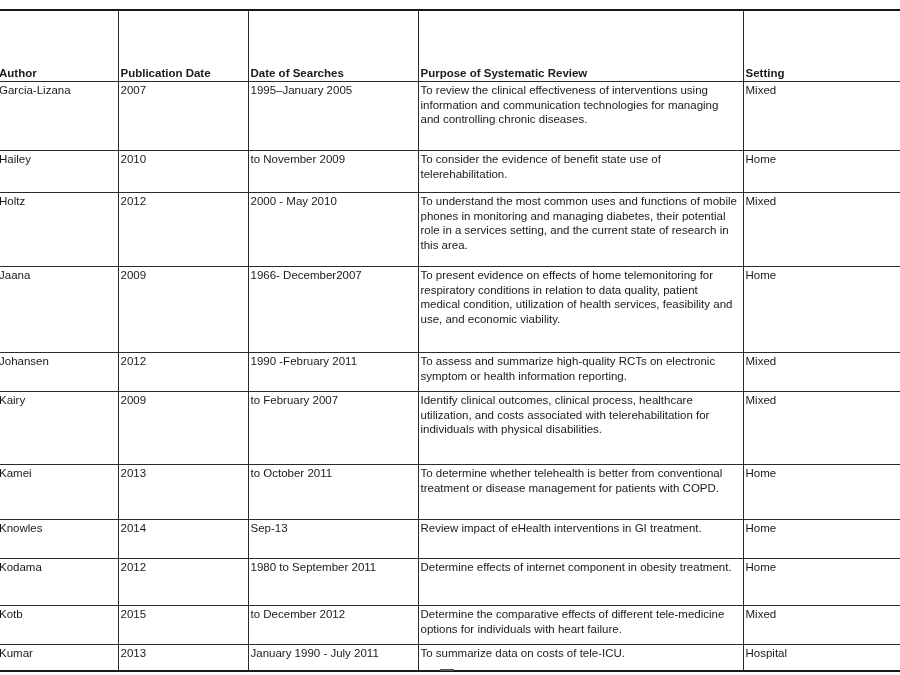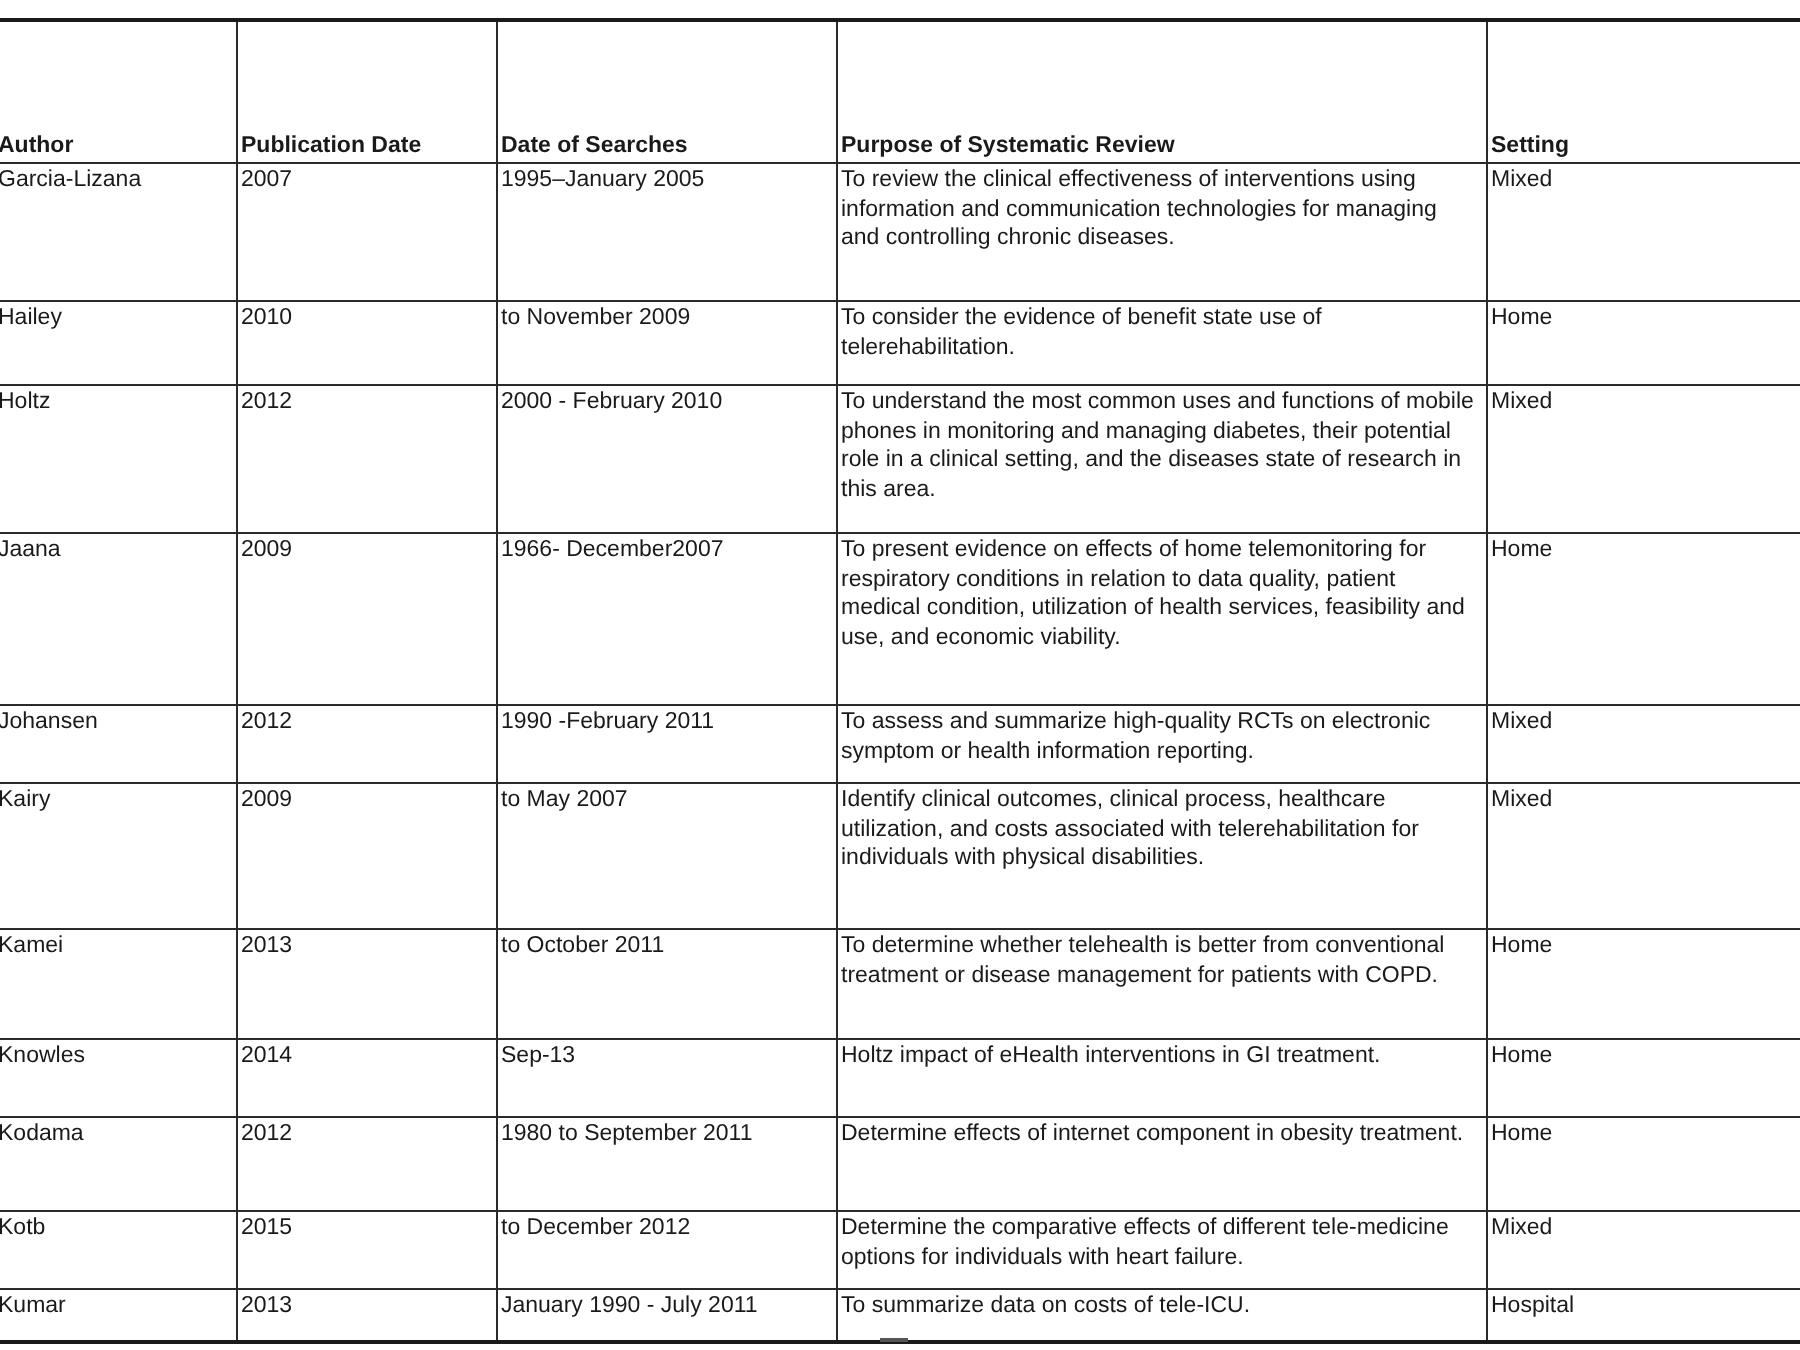--- a/index.html
+++ b/index.html
@@ -53,57 +53,57 @@
       <tr class="r1">
         <td>Hailey</td>
         <td>2010</td>
         <td>to November 2009</td>
         <td>To consider the evidence of benefit state use of telerehabilitation.</td>
         <td>Home</td>
       </tr>
       <tr class="r2">
         <td>Holtz</td>
         <td>2012</td>
-        <td>2000 - February 2010</td>
-        <td>To understand the most common uses and functions of mobile phones in monitoring and managing diabetes, their potential role in a clinical setting, and the diseases state of research in this area.</td>
+        <td>2000 - May 2010</td>
+        <td>To understand the most common uses and functions of mobile phones in monitoring and managing diabetes, their potential role in a services setting, and the current state of research in this area.</td>
         <td>Mixed</td>
       </tr>
       <tr class="r3">
         <td>Jaana</td>
         <td>2009</td>
         <td>1966- December2007</td>
         <td>To present evidence on effects of home telemonitoring for respiratory conditions in relation to data quality, patient medical condition, utilization of health services, feasibility and use, and economic viability.</td>
         <td>Home</td>
       </tr>
       <tr class="r4">
         <td>Johansen</td>
         <td>2012</td>
         <td>1990 -February 2011</td>
         <td>To assess and summarize  high-quality RCTs on electronic symptom or health information  reporting.</td>
         <td>Mixed</td>
       </tr>
       <tr class="r5">
         <td>Kairy</td>
         <td>2009</td>
-        <td>to May 2007</td>
+        <td>to February 2007</td>
         <td>Identify clinical outcomes, clinical process, healthcare utilization, and costs associated with telerehabilitation for individuals with physical disabilities.</td>
         <td>Mixed</td>
       </tr>
       <tr class="r6">
         <td>Kamei</td>
         <td>2013</td>
         <td>to October 2011</td>
         <td>To determine  whether telehealth is better from conventional treatment or disease management for patients with COPD.</td>
         <td>Home</td>
       </tr>
       <tr class="r7">
         <td>Knowles</td>
         <td>2014</td>
         <td>Sep-13</td>
-        <td>Holtz impact of eHealth interventions in GI treatment.</td>
+        <td>Review impact of eHealth interventions in GI treatment.</td>
         <td>Home</td>
       </tr>
       <tr class="r8">
         <td>Kodama</td>
         <td>2012</td>
         <td>1980 to September 2011</td>
         <td>Determine effects of internet component in obesity treatment.</td>
         <td>Home</td>
       </tr>
       <tr class="r9">

